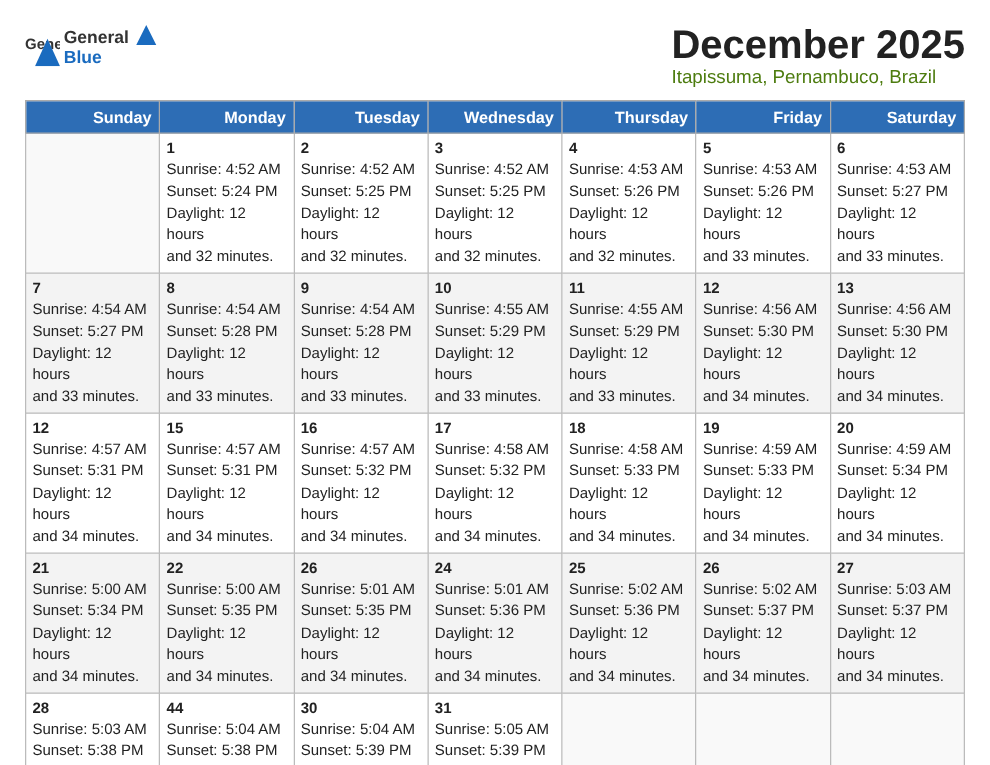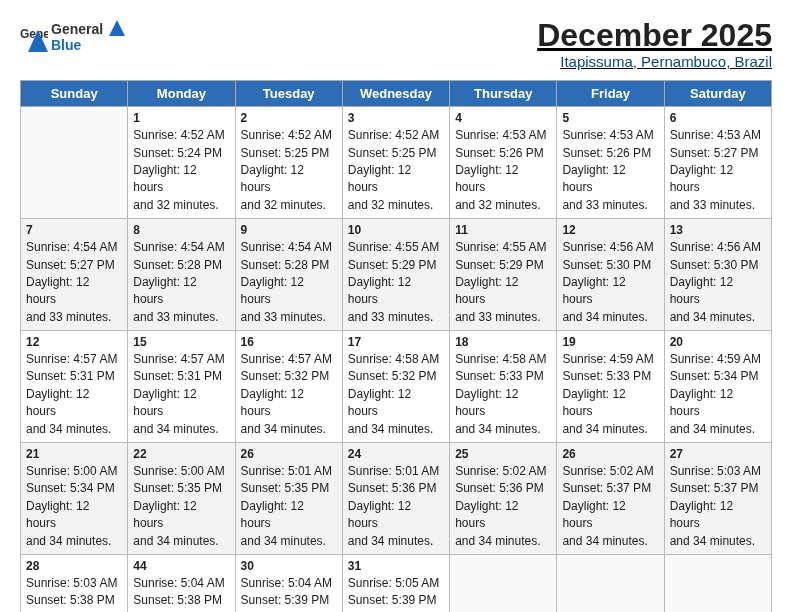--- a/index.html
+++ b/index.html
@@ -21,43 +21,42 @@
       display: flex;
       justify-content: space-between;
       align-items: flex-start;
       margin-bottom: 10px;
     }
     .logo {
       display: flex;
       align-items: center;
     }
     .title-block {
-      text-align: right;
-      text-decoration: underline;
+      text-align: left;
     }
     .title-block h1 {
       font-size: 32px;
       font-weight: bold;
       color: #222;
       line-height: 1.1;
     }
     .title-block h2 {
       font-size: 15px;
       font-weight: normal;
-      color: #0c4a6e;
+      color: #4d7c0f;
     }
     .calendar {
       width: 100%;
       border-collapse: collapse;
       flex: 1;
     }
     .calendar th {
       background-color: #2d6db5;
       color: #fff;
-      text-align: center;
+      text-align: right;
       padding: 5px 6px;
       font-size: 13px;
       font-weight: bold;
       border: 1px solid #aaa;
     }
     .calendar td {
       vertical-align: top;
       border: 1px solid #bbb;
       padding: 4px 5px;
       width: calc(100% / 7);

